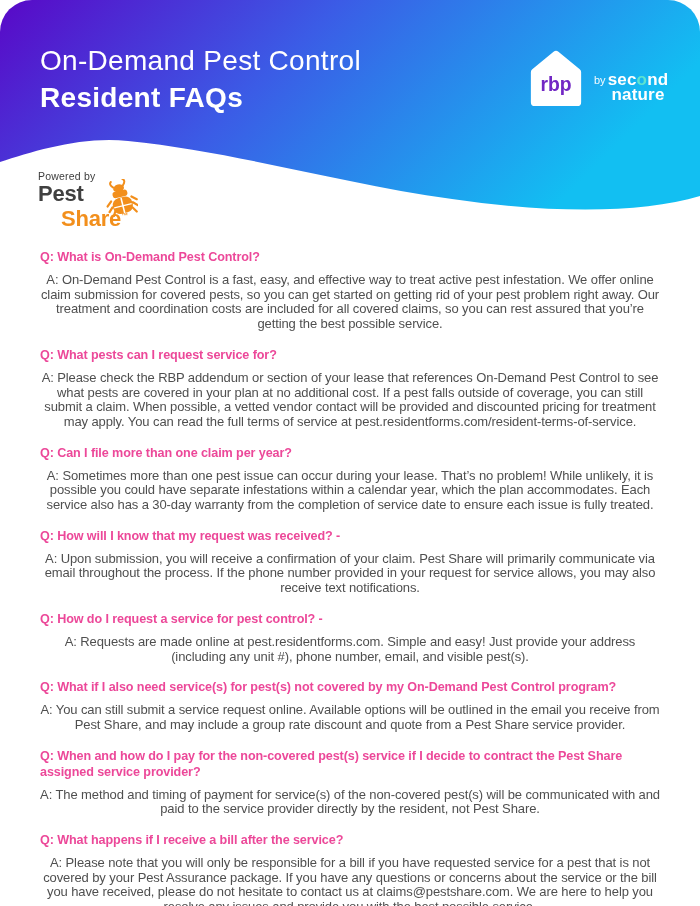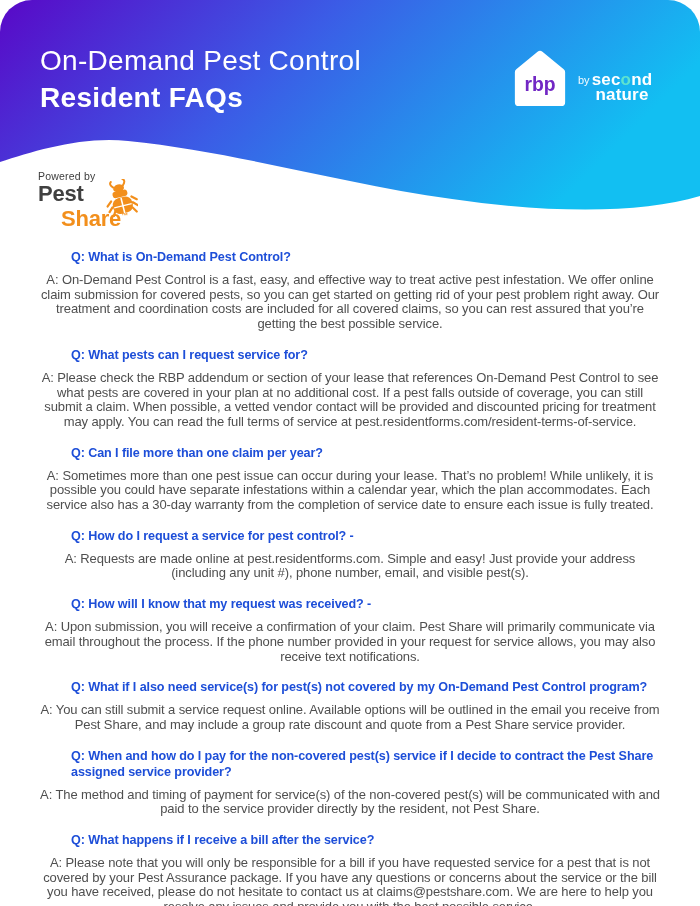--- a/index.html
+++ b/index.html
@@ -7,39 +7,39 @@
   body { font-family:"Liberation Sans", sans-serif; }
   .page { position:relative; width:700px; height:906px; background:#ffffff; overflow:hidden; margin:0 auto;border-radius:32px; }
 
   
   .header { position:relative; width:700px; height:235px; }
   .header-bg { position:absolute; top:0; left:0; display:block; }
   .header-titles { position:absolute; left:40px; top:42px; color:#ffffff; }
   .title1 { font-size:28px; font-weight:500; line-height:37px; letter-spacing:0.3px; }
   .title2 { font-size:28px; font-weight:700; line-height:37px; letter-spacing:0.3px; }
 
-  .brand { position:absolute; left:511px; top:48px; display:flex; align-items:center; }
+  .brand { position:absolute; left:527px; top:48px; display:flex; align-items:center; }
   .brand-mark { display:block; }
   .sn-text { display:flex; align-items:flex-start; margin-left:9px; margin-top:14px; color:#ffffff; }
   .sn-by { font-size:11px; font-weight:400; margin-top:2px; margin-right:2px; opacity:0.95; }
   .sn-words { font-weight:700; font-size:17px; line-height:15px; text-align:center; letter-spacing:0.2px; }
   .sn-o { color:#5fe3cf; }
 
   
   .pestshare { position:absolute; left:38px; top:170px; width:130px; height:70px; }
   .powered-by { font-size:10.5px; color:#3c3c3c; letter-spacing:0.2px; }
   .ps-word1 { font-size:22px; font-weight:700; color:#404040; line-height:22px; margin-top:1px; letter-spacing:-0.2px; }
   .ps-word2 { font-size:22px; font-weight:700; color:#f28f1c; line-height:22px; margin-left:23px; letter-spacing:-0.2px; }
   .ps-tm { font-size:7px; vertical-align:super; }
   .ps-bug { position:absolute; left:66px; top:9px; }
 
   
   .content { padding:14px 40px 0 40px; }
   .faq-item + .faq-item { margin-top:15px; }
-  .q { color:#1d4ed8; font-size:12.6px; font-weight:700; line-height:16px; margin-bottom:8px; letter-spacing:-0.1px;margin-left:31px; }
+  .q { color:#ec4899; font-size:12.6px; font-weight:700; line-height:16px; margin-bottom:8px; letter-spacing:-0.1px; }
   .a { color:#4f4f4f; font-size:13px; font-weight:400; line-height:14.7px; letter-spacing:-0.1px;text-align:center; }
 </style>
 </head>
 <body>
 
 <div class="page">
 
   <div class="header">
     <svg class="header-bg" width="700" height="235" viewBox="0 0 700 235" preserveAspectRatio="none">
       <defs>
@@ -101,26 +101,26 @@
     </section>
     <section class="faq-item">
       <h3 class="q">Q: What pests can I request service for?</h3>
       <p class="a">A: Please check the RBP addendum or section of your lease that references On-Demand Pest Control to see what pests are covered in your plan at no additional cost. If a pest falls outside of coverage, you can still submit a claim. When possible, a vetted vendor contact will be provided and discounted pricing for treatment may apply. You can read the full terms of service at pest.residentforms.com/resident-terms-of-service.</p>
     </section>
     <section class="faq-item">
       <h3 class="q">Q: Can I file more than one claim per year?</h3>
       <p class="a">A: Sometimes more than one pest issue can occur during your lease. That’s no problem! While unlikely, it is possible you could have separate infestations within a calendar year, which the plan accommodates. Each service also has a 30-day warranty from the completion of service date to ensure each issue is fully treated.</p>
     </section>
     <section class="faq-item">
+      <h3 class="q">Q: How will I know that my request was received? -</h3>
+      <p class="a">A: Upon submission, you will receive a confirmation of your claim. Pest Share will primarily communicate via email throughout the process. If the phone number provided in your request for service allows, you may also receive text notifications.</p>
+    </section>
+    <section class="faq-item">
       <h3 class="q">Q: How do I request a service for pest control? -</h3>
       <p class="a">A: Requests are made online at pest.residentforms.com. Simple and easy! Just provide your address (including any unit #), phone number, email, and visible pest(s).</p>
-    </section>
-    <section class="faq-item">
-      <h3 class="q">Q: How will I know that my request was received? -</h3>
-      <p class="a">A: Upon submission, you will receive a confirmation of your claim. Pest Share will primarily communicate via email throughout the process. If the phone number provided in your request for service allows, you may also receive text notifications.</p>
     </section>
     <section class="faq-item">
       <h3 class="q">Q: What if I also need service(s) for pest(s) not covered by my On-Demand Pest Control program?</h3>
       <p class="a">A: You can still submit a service request online. Available options will be outlined in the email you receive from Pest Share, and may include a group rate discount and quote from a Pest Share service provider.</p>
     </section>
     <section class="faq-item">
       <h3 class="q">Q: When and how do I pay for the non-covered pest(s) service if I decide to contract the Pest Share assigned service provider?</h3>
       <p class="a">A: The method and timing of payment for service(s) of the non-covered pest(s) will be communicated with and paid to the service provider directly by the resident, not Pest Share.</p>
     </section>
     <section class="faq-item">

